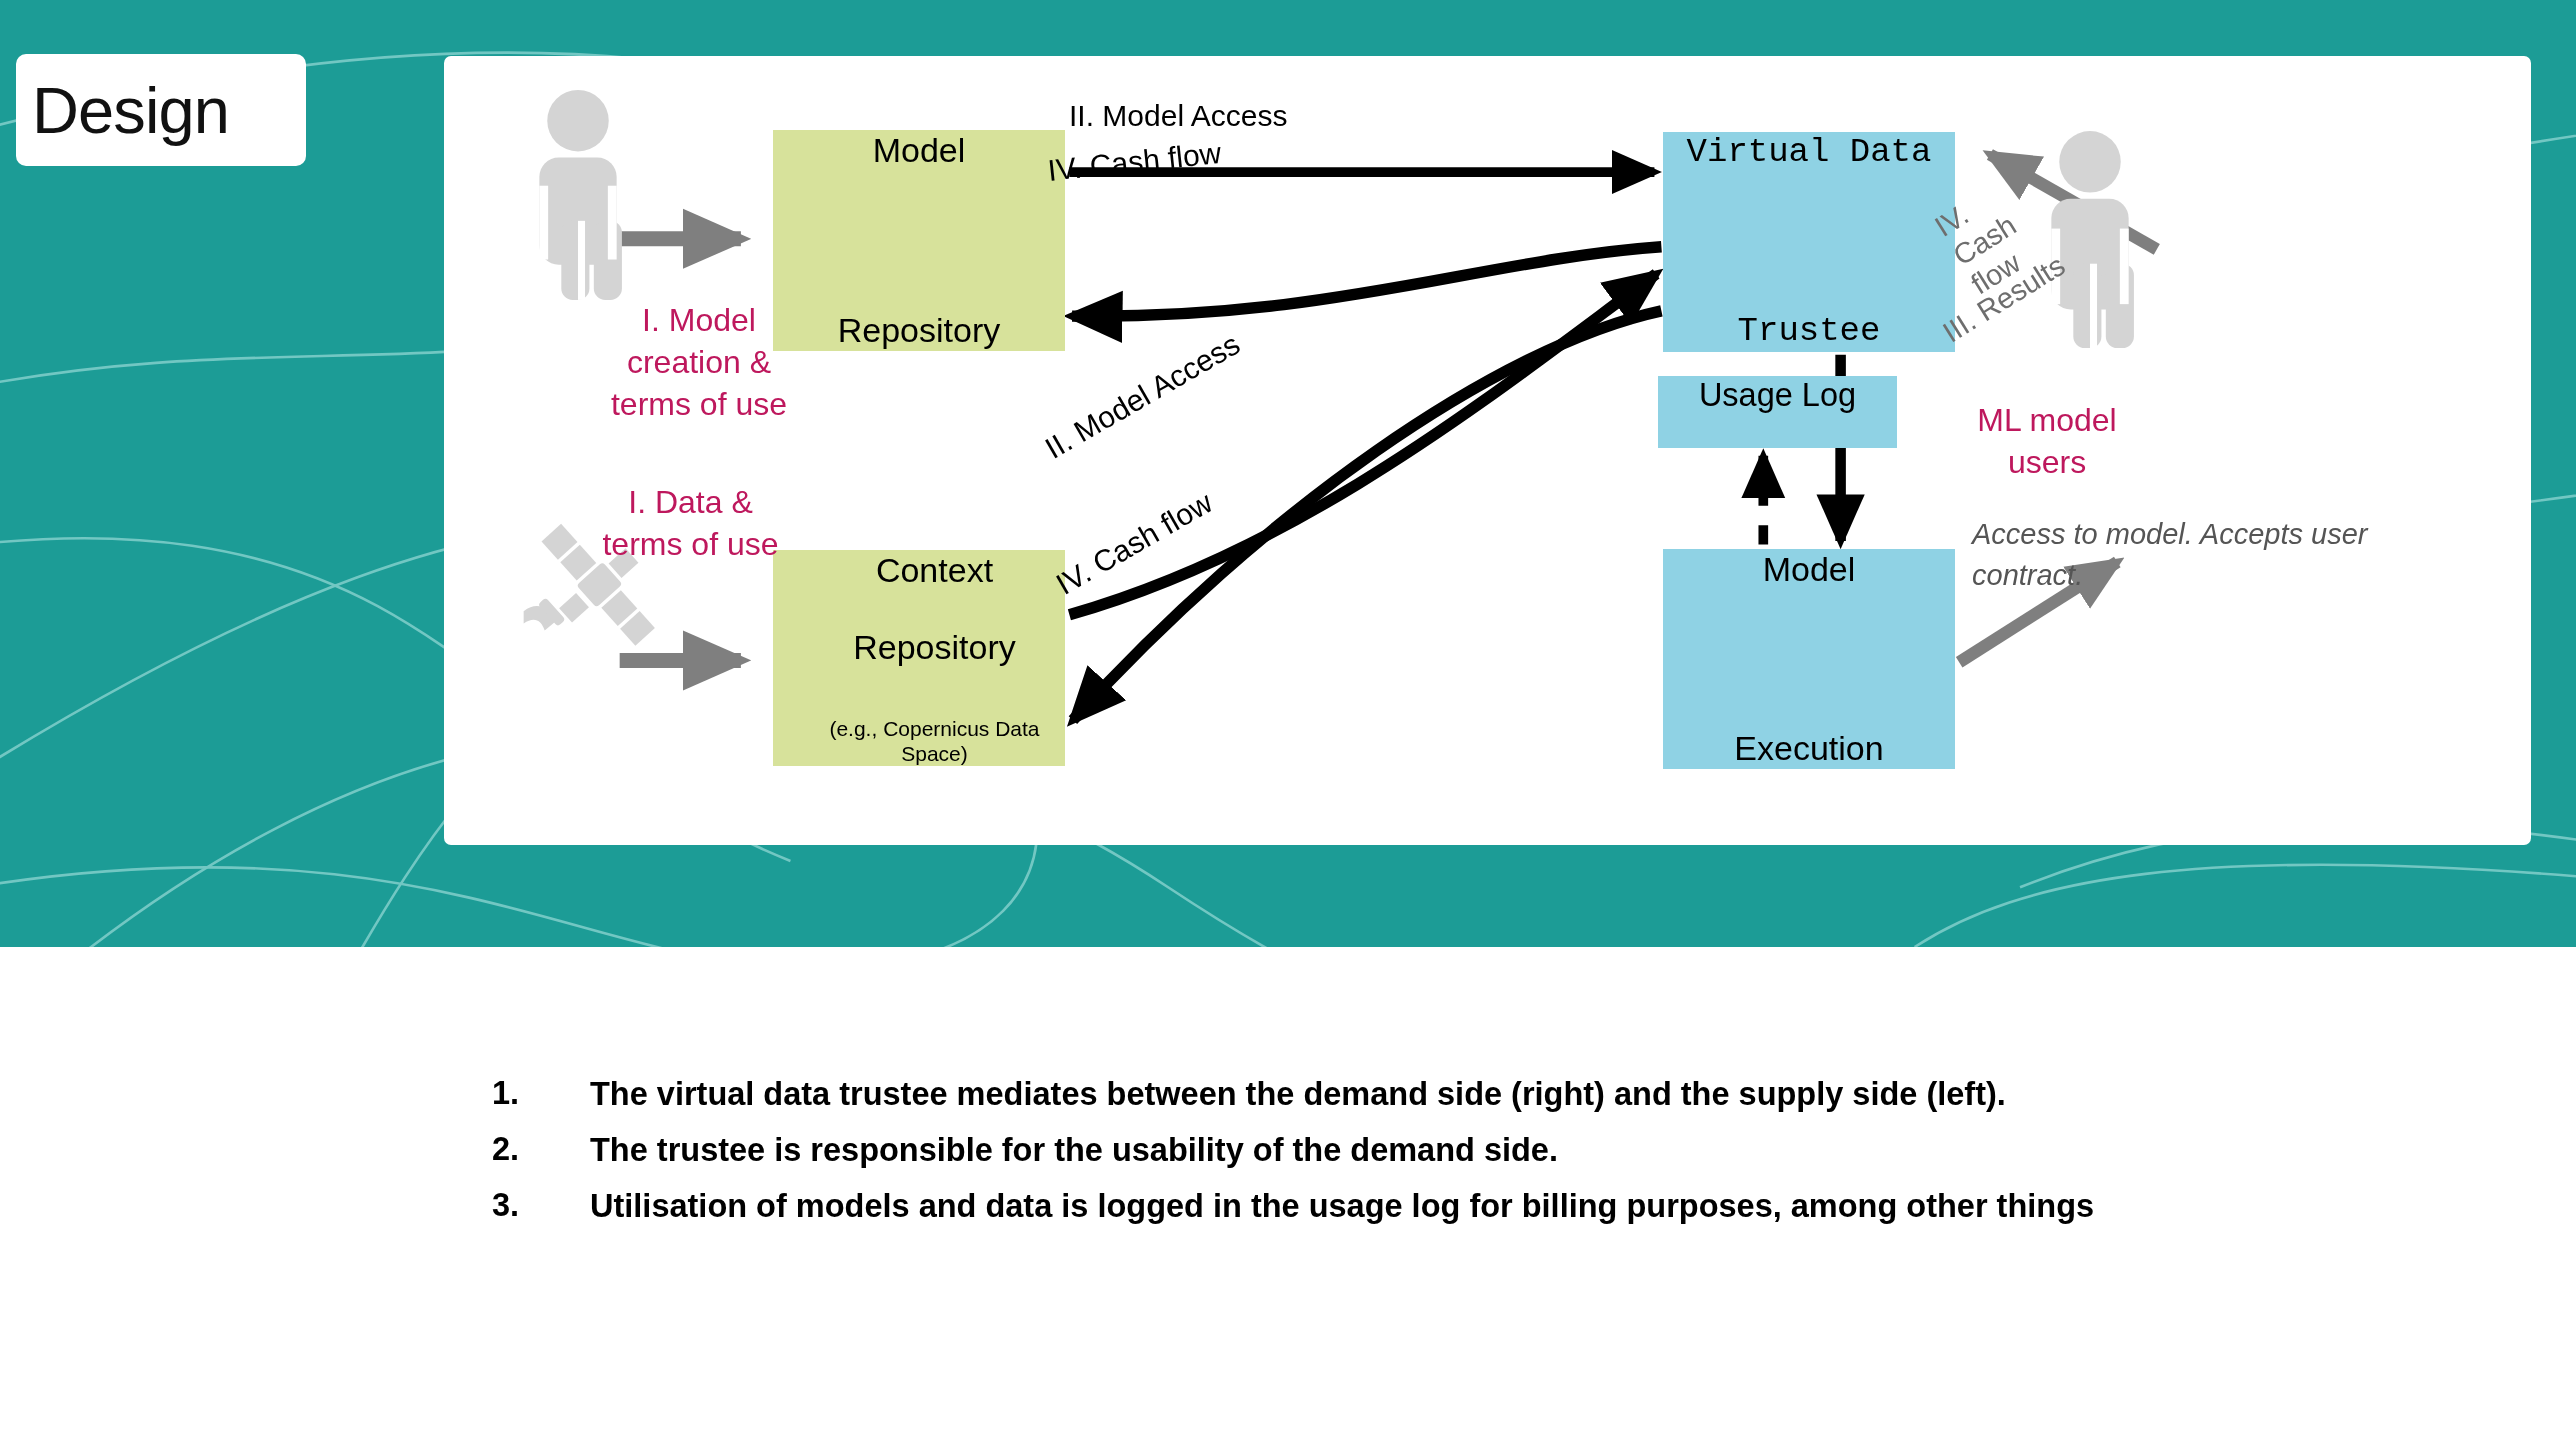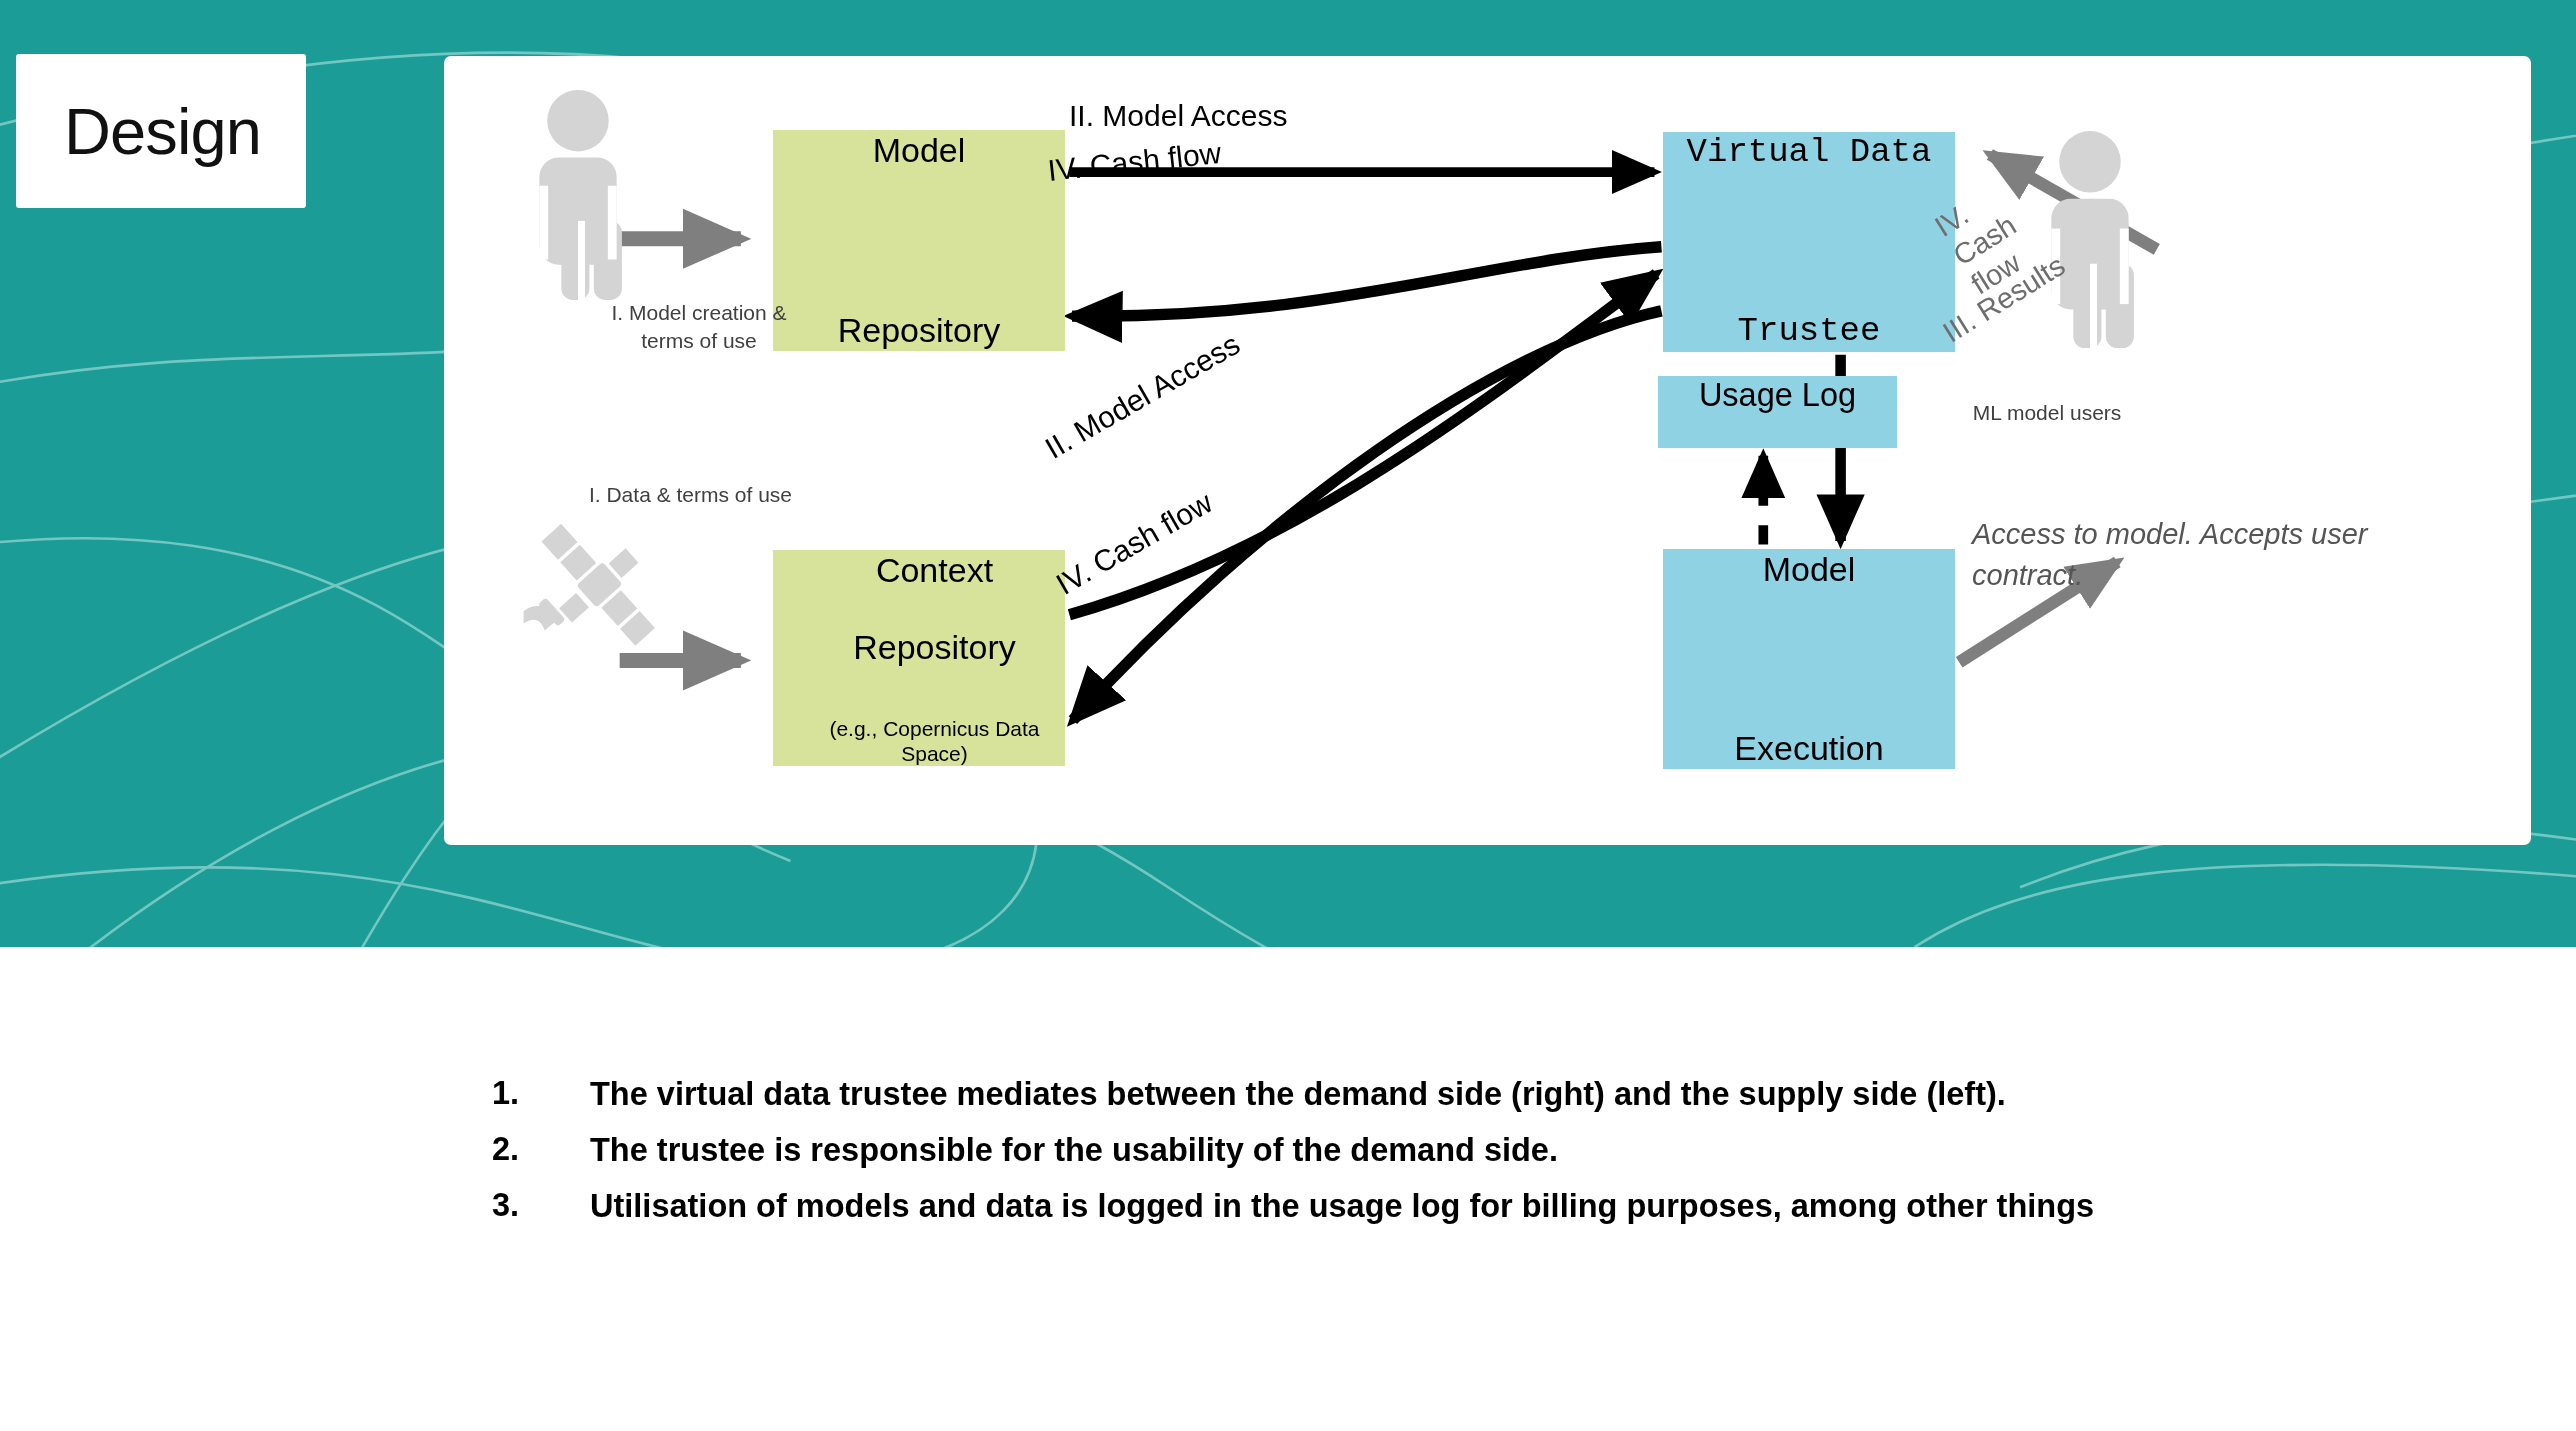--- a/index.html
+++ b/index.html
@@ -10,24 +10,24 @@
 
   
   .banner {
     position:absolute; left:0; top:0; width:2576px; height:947px;
     background:#1c9c96; overflow:hidden;
   }
   .banner svg { position:absolute; left:0; top:0; width:2576px; height:947px; }
 
   
   .title-chip {
-    position:absolute; left:16px; top:54px; width:290px; height:154px;
-    background:#ffffff; border-radius:3px;
+    position:absolute; left:16px; top:54px; width:290px; height:112px;
+    background:#ffffff; border-radius:10px;
     display:flex; align-items:center; justify-content:flex-start;
-    padding-left:48px;
+    padding-left:16px;
   }
   .title-chip span { font-size:65px; color:#111; letter-spacing:-0.9px; line-height:1; }
 
   
   .card {
     position:absolute; left:444px; top:56px; width:2087px; height:789px;
     background:#ffffff; border-radius:7px; overflow:hidden;
   }
   .card > svg { position:absolute; left:0; top:0; width:2087px; height:789px; }
 
@@ -49,22 +49,22 @@
   #box-usage-log     { left:1214px; top:320px; width:239px; height:72px;  }
   #box-model-exec    { left:1219px; top:493px; width:292px; height:220px; }
   #box-usage-log .t1 { font-size:32.5px; }
 
   
   .icon-person { position:absolute; }
   .icon-sat { position:absolute; }
 
   
   .caption {
-    position:absolute; text-align:center; color:#404040;
-    font-size:21px; line-height:1.32;
+    position:absolute; text-align:center; color:#be185d;
+    font-size:32px; line-height:1.32;
   }
   #cap-model-creation { left:141px; top:243px; width:228px; }
   #cap-data-terms     { left:141px; top:425px; width:211px; }
   #cap-ml-users       { left:1515px; top:343px; width:176px; }
 
   .italic-note {
     position:absolute; left:1528px; top:434px; width:492px;
     font-size:29px; line-height:1.4; color:#555; font-style:italic;margin-top:24px;
   }
 

